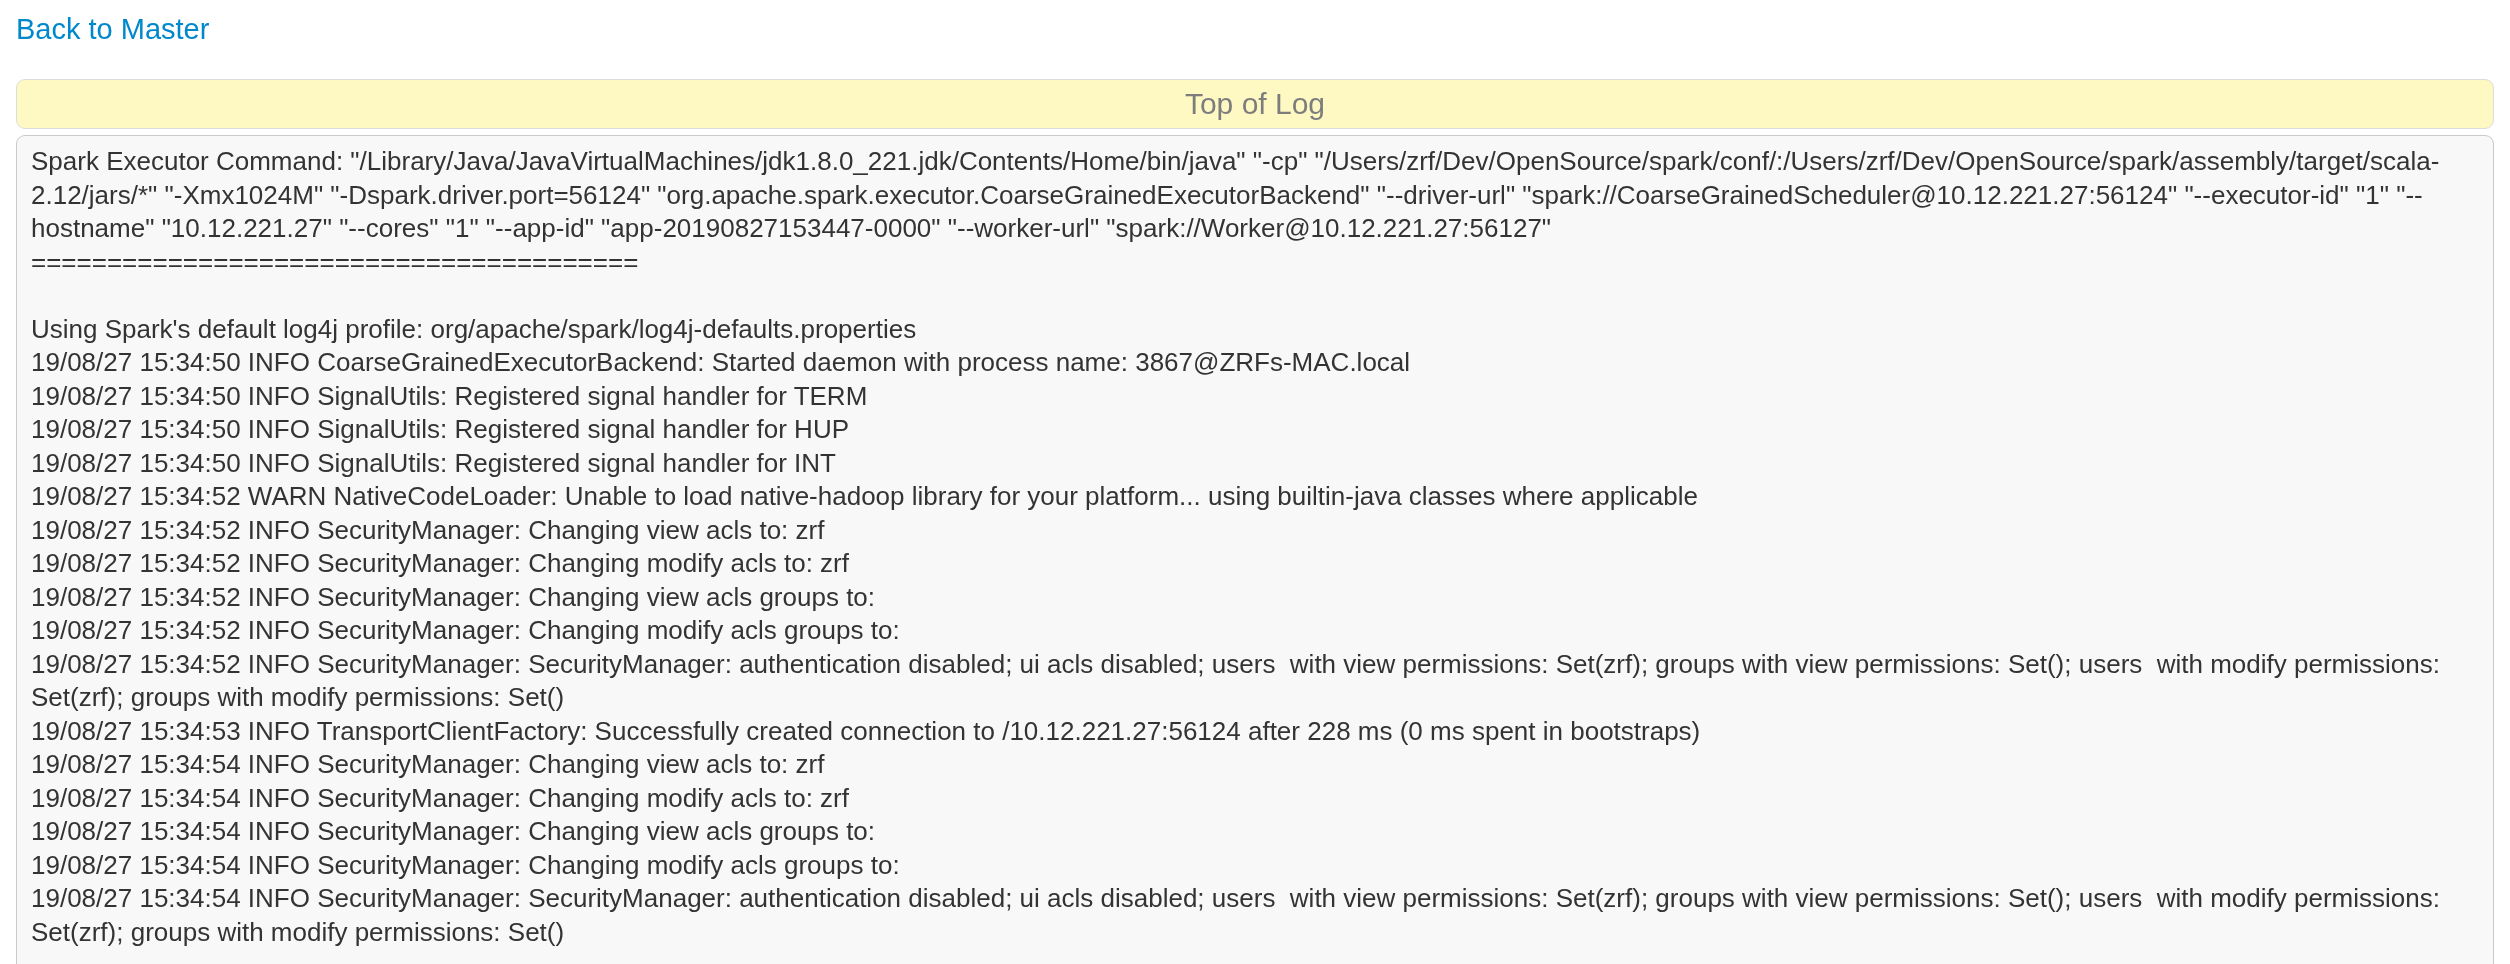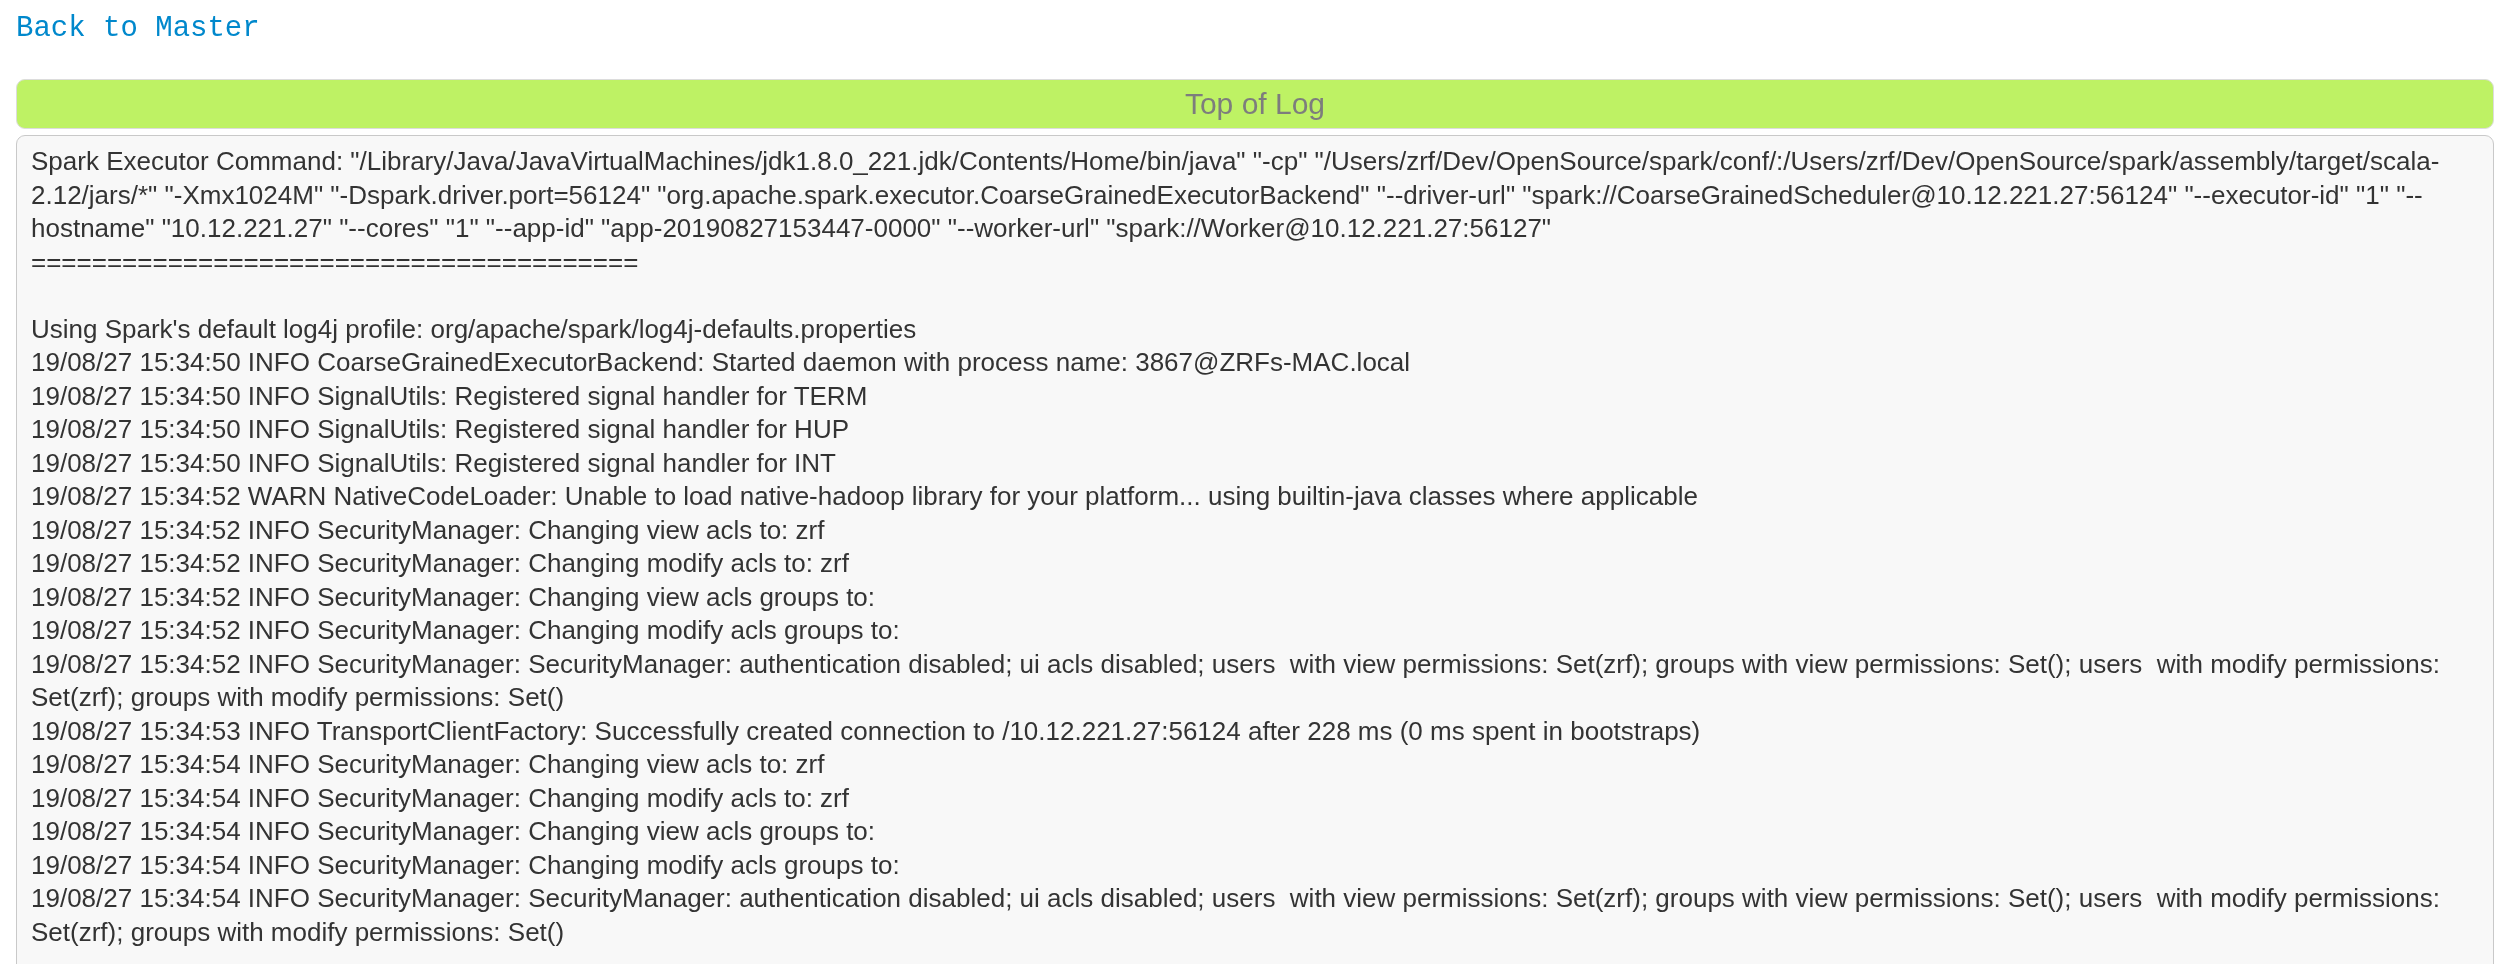--- a/index.html
+++ b/index.html
@@ -15,34 +15,33 @@
     width: 100%;
     height: 100%;
   }
   .back-link {
     display: inline-block;
     color: #0088cc;
     font-size: 29px;
     line-height: 34px;
     text-decoration: none;
     cursor: pointer;
-    font-family: Liberation Mono, monospace;
   }
   .byte-range {
     margin-top: 9px;
     color: #2f2f2f;
     font-size: 29px;
     line-height: 34px;
   }
   .log-header-bar {
     margin-top: 33px;
     height: 50px;
     line-height: 48px;
     text-align: center;
-    background: #bef264;
+    background: #fef9c3;
     border: 1px solid #dcdcdc;
     border-radius: 9px;
     color: #7d7d7d;
     font-size: 30px;
     cursor: pointer;
   }
   .log-box {
     margin-top: 6px;
     height: 1200px; 
     background: #f8f8f8;

